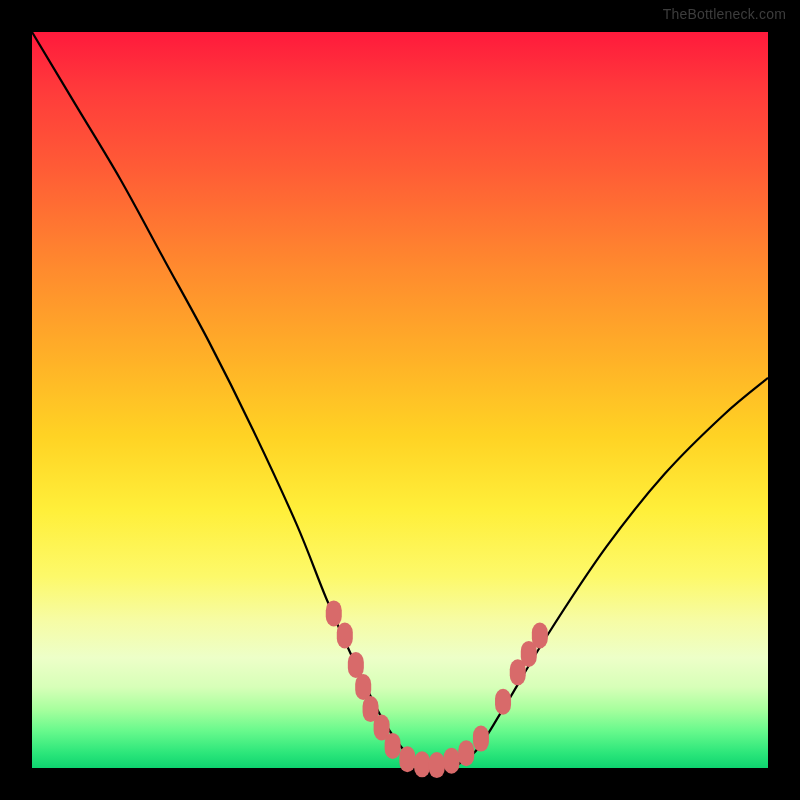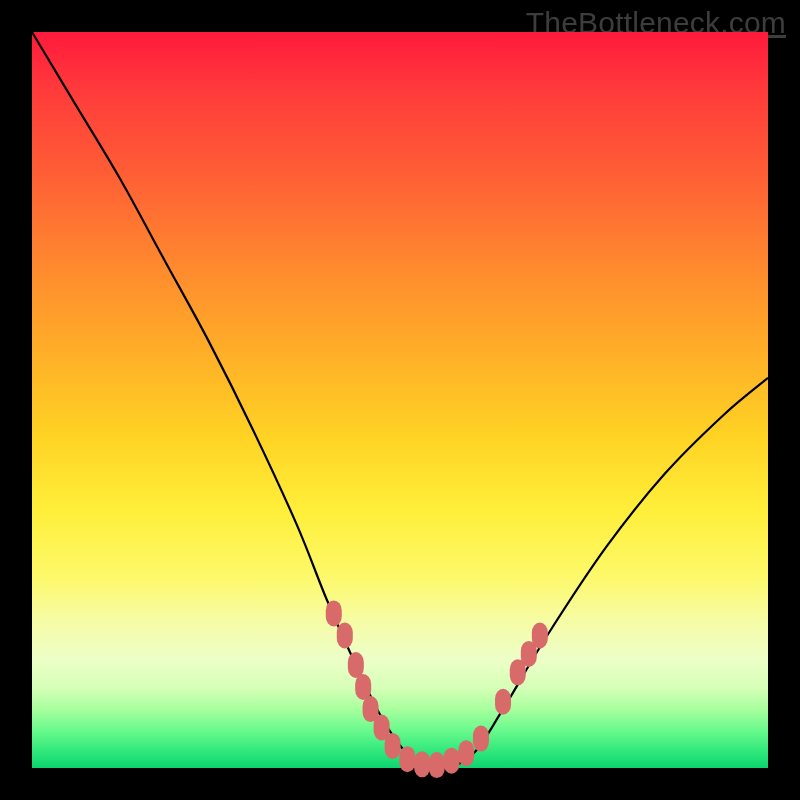--- a/index.html
+++ b/index.html
@@ -41,24 +41,23 @@
       #a8ff9e 92%,
       #67f98c 95%,
       #2be67a 98%,
       #0ed36f 100%);
   }
   .watermark {
     position: absolute;
     top: 6px;
     right: 14px;
     color: #3d3d3d;
-    font-size: 30px;
+    font-size: 14px;
     letter-spacing: 0.2px;
     font-weight: 500;
-    text-decoration: underline;
   }
   svg.curve {
     position: absolute;
     top: 0;
     left: 0;
     width: 736px;
     height: 736px;
     overflow: visible;
   }
   .main-curve {

